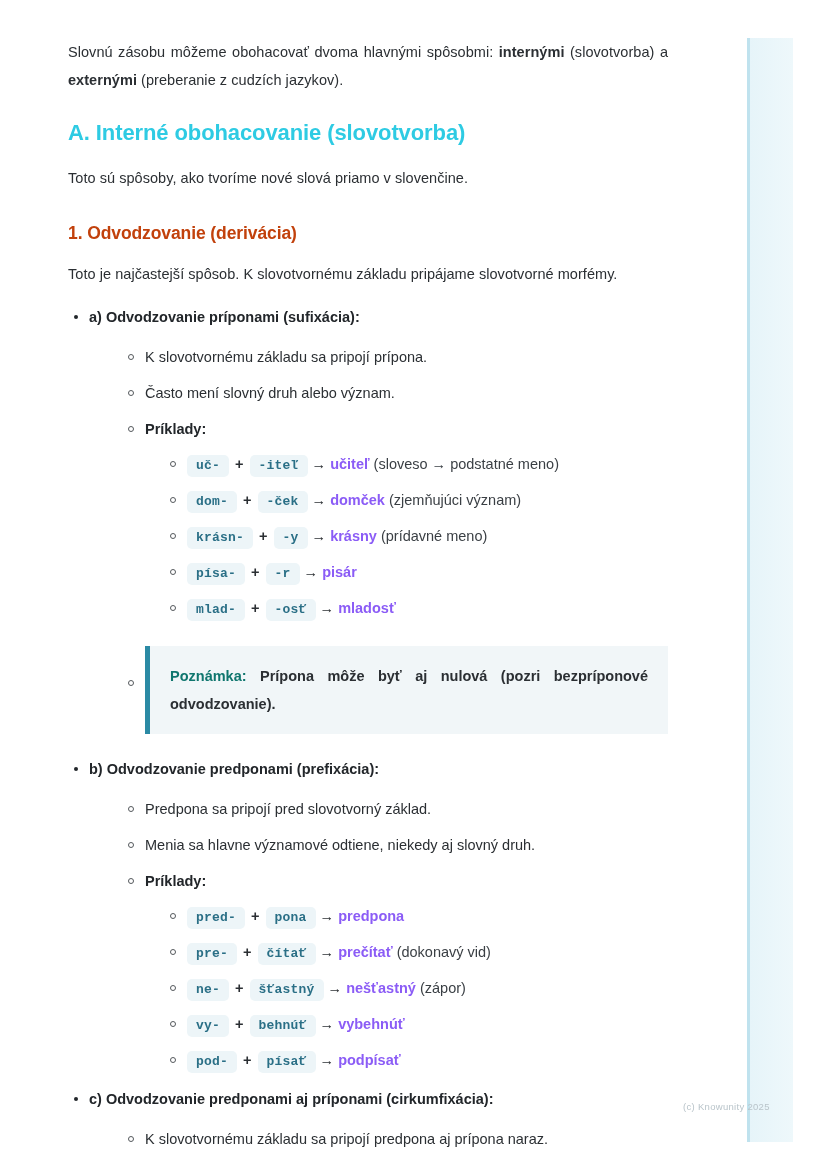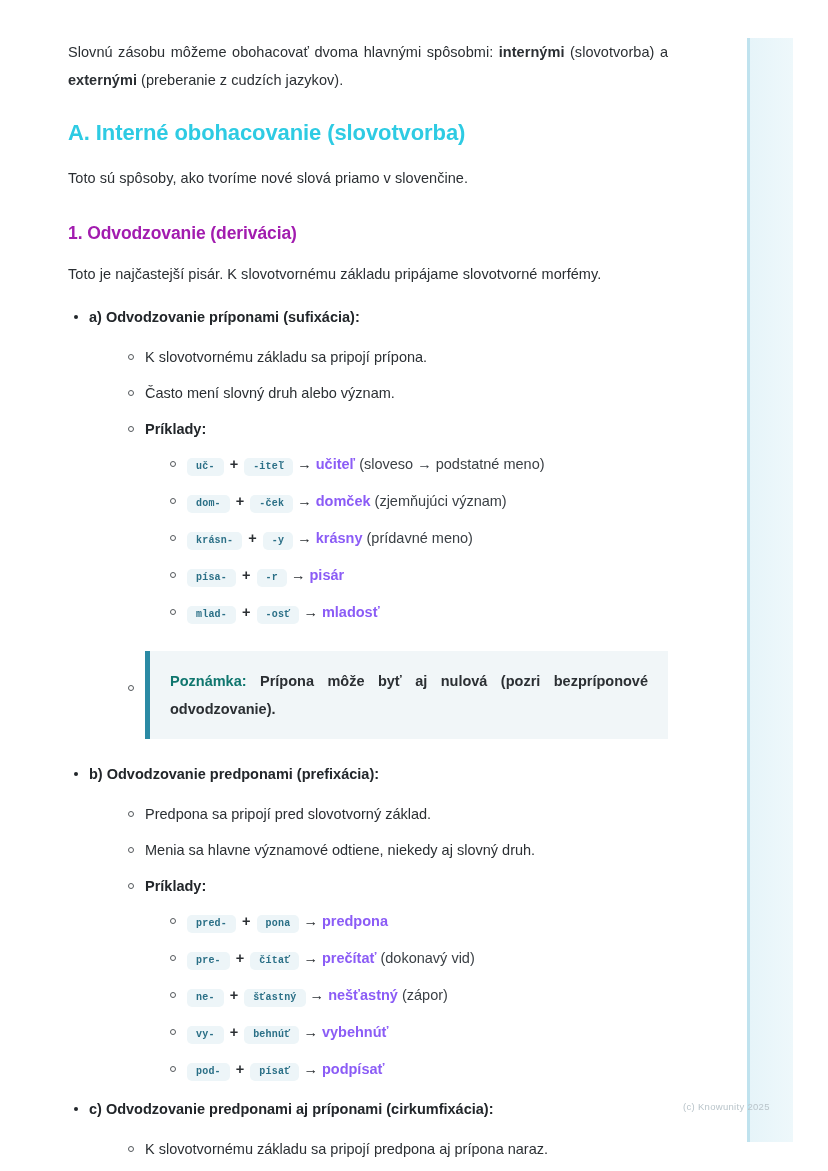--- a/index.html
+++ b/index.html
@@ -60,21 +60,21 @@
     line-height: 30px;
     font-weight: bold;
     color: #2ecbe3;
     margin: 24px 0 16px 0;
     letter-spacing: -0.1px;
   }
   h3.subsection {
     font-size: 17.5px;
     line-height: 26px;
     font-weight: bold;
-    color: #a21caf;
+    color: #c2410c;
     margin: 28px 0 14px 0;
     letter-spacing: -0.1px;
   }
 
   ul {
     margin: 0;
     padding: 0;
     list-style: none;
   }
 
@@ -138,21 +138,21 @@
     top: 11px;
     width: 4px;
     height: 4px;
     border-radius: 50%;
     border: 1px solid #55595d;
     background: transparent;
   }
 
   code.chip {
     font-family: "Liberation Mono", "DejaVu Sans Mono", monospace;
-    font-size: 10px;
+    font-size: 13px;
     background: #edf5f8;
     color: #2a6f86;
     border-radius: 5px;
     padding: 3px 9px 4px 9px;
     white-space: nowrap;
     letter-spacing: 0.2px;
   }
 
   .plus { color: #2b2f33; padding: 0 2px; }
   .arrow { color: #2b2f33; }
@@ -207,21 +207,21 @@
 <div class="page">
 
   <p class="body"><span>Slovnú zásobu môžeme obohacovať dvoma hlavnými spôsobmi: </span><b>internými</b><span> (slovotvorba) a </span><b>externými</b><span> (preberanie z cudzích jazykov).</span></p>
 
   <h2 class="section">A. Interné obohacovanie (slovotvorba)</h2>
 
   <p class="body tight">Toto sú spôsoby, ako tvoríme nové slová priamo v slovenčine.</p>
 
   <h3 class="subsection">1. Odvodzovanie (derivácia)</h3>
 
-  <p class="body">Toto je najčastejší pisár. K slovotvornému základu pripájame slovotvorné morfémy.</p>
+  <p class="body">Toto je najčastejší spôsob. K slovotvornému základu pripájame slovotvorné morfémy.</p>
 
   <ul>
 
     <li class="lvl1">
       <span>a) Odvodzovanie príponami (sufixácia):</span>
       <ul class="sub1">
         <li class="lvl2">K slovotvornému základu sa pripojí prípona.</li>
         <li class="lvl2">Často mení slovný druh alebo význam.</li>
         <li class="lvl2 bold">
           <span>Príklady:</span>

